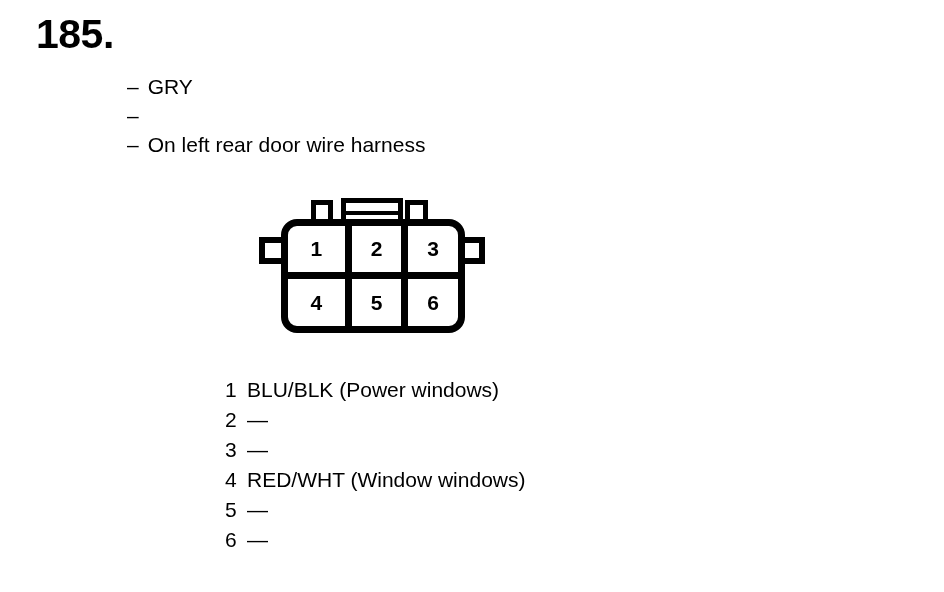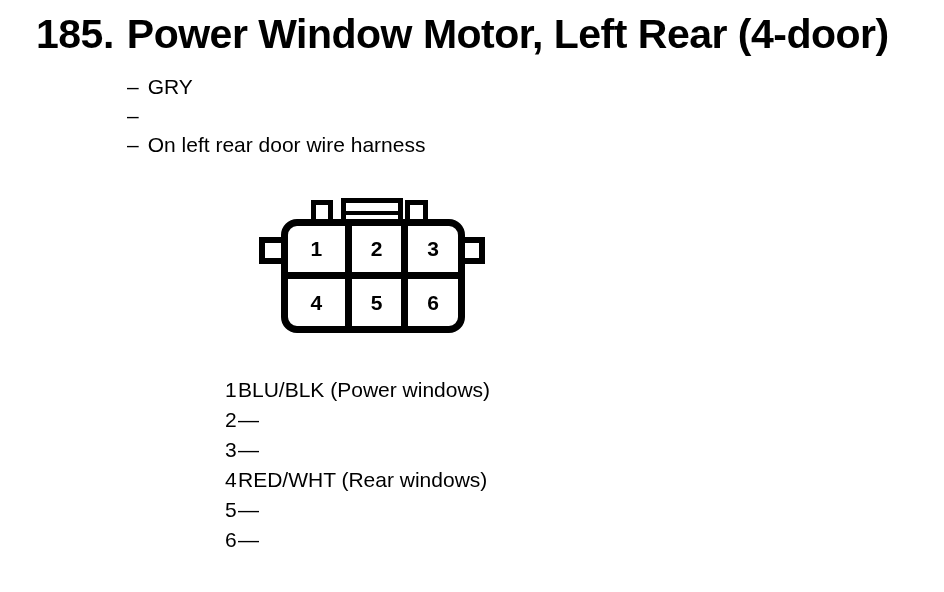--- a/index.html
+++ b/index.html
@@ -119,30 +119,29 @@
     left: 225px;
     top: 375px;
     font-size: 21px;
   }
   .pin-row {
     display: flex;
     line-height: 30px;
     white-space: nowrap;
   }
   .pin-num { width: 13px; }
-  .pin-label { }
+  .pin-label { margin-left: 9px; }
 </style>
 </head>
 <body>
 
 <div class="canvas">
 
   <div class="title-row">
     <span>185.</span>
-    <span>Power Window Motor, Left Rear (4-door)</span>
   </div>
 
   <div class="details">
     <div class="detail-item">
       <span>–</span>
       <span>GRY</span>
     </div>
     <div class="detail-item">
       <span>–</span>
     </div>
@@ -179,21 +178,21 @@
     <div class="pin-row">
       <span class="pin-num">2</span>
       <span class="pin-label">—</span>
     </div>
     <div class="pin-row">
       <span class="pin-num">3</span>
       <span class="pin-label">—</span>
     </div>
     <div class="pin-row">
       <span class="pin-num">4</span>
-      <span class="pin-label">RED/WHT (Rear windows)</span>
+      <span class="pin-label">RED/WHT (Window windows)</span>
     </div>
     <div class="pin-row">
       <span class="pin-num">5</span>
       <span class="pin-label">—</span>
     </div>
     <div class="pin-row">
       <span class="pin-num">6</span>
       <span class="pin-label">—</span>
     </div>
   </div>

